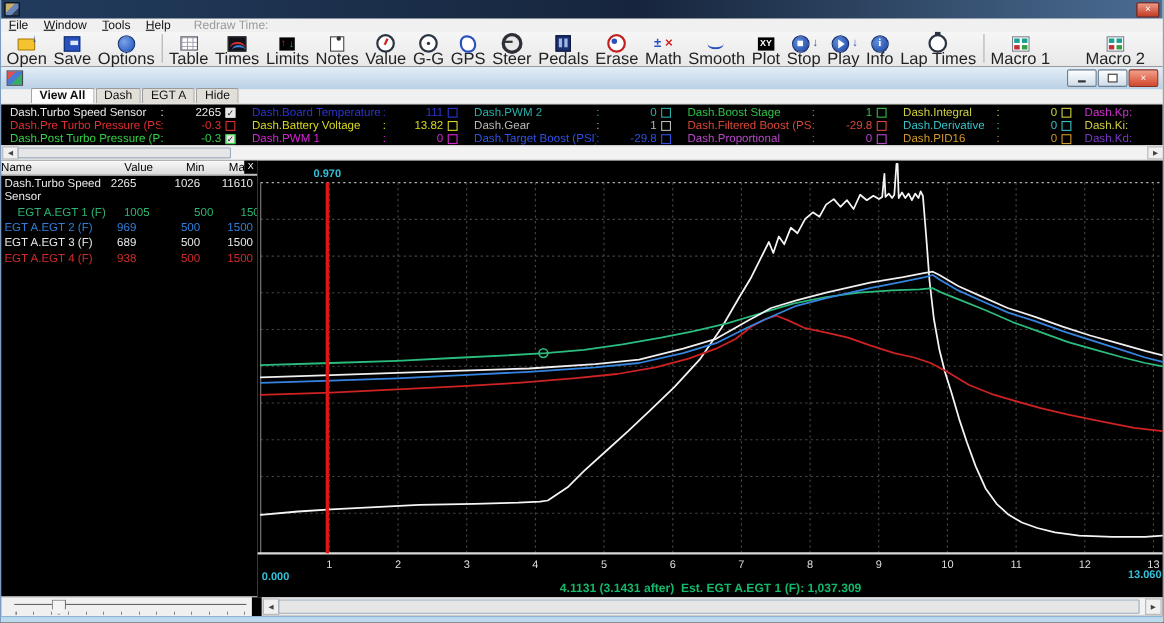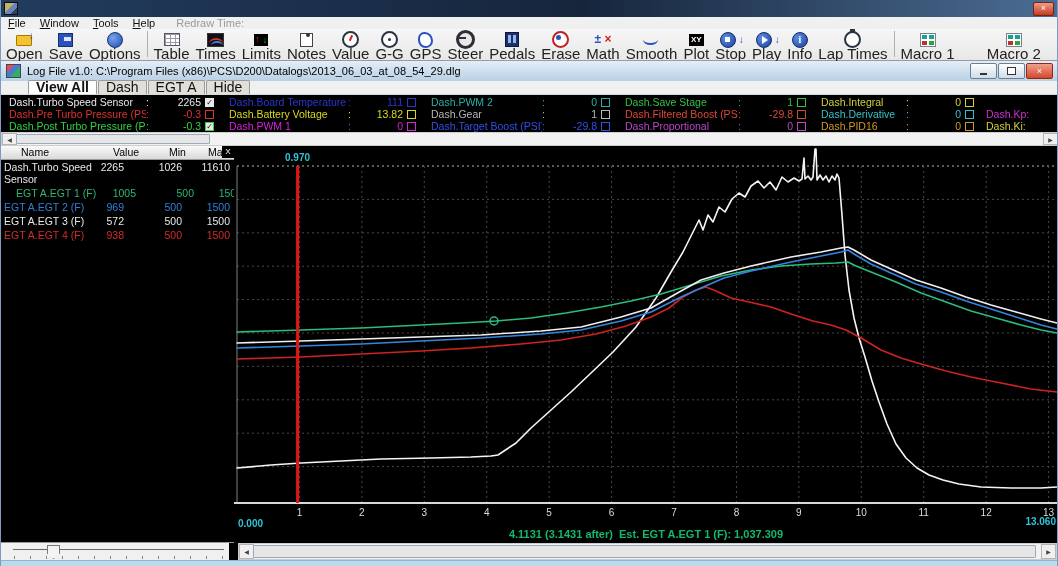--- a/index.html
+++ b/index.html
@@ -75,21 +75,21 @@
     background:linear-gradient(135deg,#e05050 0 30%,#4a7ad0 30% 60%,#30b060 60%);}
   .cw-btns{position:absolute;right:4px;top:2px;display:flex;gap:1px;}
   .cw-btn{width:25px;height:14px;border:1px solid #6b7f93;border-radius:2px;background:linear-gradient(#fdfeff,#cfdce9);
     display:flex;align-items:center;justify-content:center;cursor:pointer;font-size:9px;color:#333;}
   .glyph-min{width:7px;height:0;border-bottom:2px solid #333;margin-top:6px;}
   .glyph-restore{width:7px;height:6px;border:1px solid #333;background:#fff;}
   .cw-close{background:linear-gradient(#f2a08c,#d3472c);border-color:#8c2918;color:#fff;}
   
   .tabbar{position:absolute;left:0;top:81px;width:100%;height:14px;background:#f0f0f0;border-bottom:1px solid #d8d8d8;
     display:flex;align-items:flex-end;padding-left:27px;box-sizing:border-box;}
-  .tab{font-size:14px;color:#111;padding:0 7px 1px;border:1px solid #9a9a9a;border-bottom:none;
+  .tab{font-size:11px;color:#111;padding:0 7px 1px;border:1px solid #9a9a9a;border-bottom:none;
     border-radius:2px 2px 0 0;background:#e2dfd8;margin-right:1px;cursor:pointer;line-height:12px;}
   .tab.active{background:#fdfdfd;font-weight:bold;}
   
   .params{position:absolute;left:0;top:95px;width:100%;height:37px;background:#000;overflow:hidden;}
   .param-col{position:absolute;top:1px;bottom:0;}
   .param-cell{height:12px;display:grid;grid-template-columns:1fr 7px 52px 14px;align-items:center;font-size:10.5px;line-height:12px;}
   .param-cell.no-val{grid-template-columns:auto 7px 1fr;}
   .p-name{white-space:nowrap;overflow:hidden;}
   .p-val{text-align:right;padding-right:4px;white-space:nowrap;}
   .pbox{width:9px;height:9px;border:1px solid;box-sizing:border-box;font-size:8px;line-height:7px;text-align:center;background:#000;cursor:pointer;}
@@ -279,21 +279,20 @@
       <div class="tb-btn">
         <div class="ic-row">
           <span class="ic ic-macro"></span>
         </div>
         <div class="tb-label">Macro 2</div>
       </div>
     </div>
 
   <div class="child-titlebar">
     <span class="child-icon"></span>
-    <span class="child-title">Log File v1.0: C:\Program Files (x86)\PCS\D200\Datalogs\2013_06_03_at_08_54_29.dlg</span>
     <span class="cw-btns">
       <span class="cw-btn">
           <span class="glyph-min"></span>
         </span>
       <span class="cw-btn">
           <span class="glyph-restore"></span>
         </span>
       <span class="cw-btn cw-close">×</span>
     </span>
   </div>
@@ -361,21 +360,21 @@
         </div>
         <div class="param-cell" style="color: rgb(48, 80, 232);">
           <span class="p-name">Dash.Target Boost (PSI)</span>
           <span class="p-colon">:</span>
           <span class="p-val">-29.8</span>
           <span class="pbox" style="border-color: rgb(48, 80, 232);"></span>
         </div>
       </div>
       <div class="param-col" style="left: 624px; width: 186px;">
         <div class="param-cell" style="color: rgb(48, 192, 72);">
-          <span class="p-name">Dash.Save Stage</span>
+          <span class="p-name">Dash.Boost Stage</span>
           <span class="p-colon">:</span>
           <span class="p-val">1</span>
           <span class="pbox" style="border-color: rgb(48, 192, 72);"></span>
         </div>
         <div class="param-cell" style="color: rgb(216, 72, 56);">
           <span class="p-name">Dash.Filtered Boost (PSI)</span>
           <span class="p-colon">:</span>
           <span class="p-val">-29.8</span>
           <span class="pbox" style="border-color: rgb(216, 72, 56);"></span>
         </div>
@@ -400,21 +399,21 @@
           <span class="pbox" style="border-color: rgb(56, 192, 200);"></span>
         </div>
         <div class="param-cell" style="color: rgb(208, 152, 40);">
           <span class="p-name">Dash.PID16</span>
           <span class="p-colon">:</span>
           <span class="p-val">0</span>
           <span class="pbox" style="border-color: rgb(208, 152, 40);"></span>
         </div>
       </div>
       <div class="param-col" style="left: 985px; width: 70px;">
-        <div class="param-cell no-val" style="color: rgb(208, 48, 208); margin-top: 12px;">
+        <div class="param-cell no-val" style="color: rgb(208, 48, 208);">
           <span class="p-name">Dash.Kp</span>
           <span class="p-colon">:</span>
         </div>
         <div class="param-cell no-val" style="color: rgb(208, 208, 64);">
           <span class="p-name">Dash.Ki</span>
           <span class="p-colon">:</span>
         </div>
         <div class="param-cell no-val" style="color: rgb(120, 56, 200);">
           <span class="p-name">Dash.Kd</span>
           <span class="p-colon">:</span>
@@ -423,21 +422,21 @@
     </div>
 
   <div class="sb sb-top">
     <span class="sb-btn sb-left">◀</span>
     <span class="sb-thumb"></span>
     <span class="sb-btn sb-right">▶</span>
   </div>
 
   <div class="left-panel">
     <div class="lp-header" id="lp-header">
-        <span class="lp-h" style="left: 20px;">Name</span>
+        <span class="lp-h" style="left: 0;">Name</span>
         <span class="lp-h" style="left: 112px;">Value</span>
         <span class="lp-h" style="left: 168px;">Min</span>
         <span class="lp-h" style="left: 207px;">Max</span>
         <span class="lp-close">X</span>
       </div>
     <div id="lp-rows">
         <div class="lp-row" style="color: rgb(232, 232, 232);">
           <span class="lp-name">Dash.Turbo Speed Sensor</span>
           <span class="lp-val">2265</span>
           <span class="lp-min">1026</span>
@@ -450,21 +449,21 @@
           <span class="lp-max">1500</span>
         </div>
         <div class="lp-row" style="color: rgb(47, 127, 217);">
           <span class="lp-name">EGT A.EGT 2 (F)</span>
           <span class="lp-val">969</span>
           <span class="lp-min">500</span>
           <span class="lp-max">1500</span>
         </div>
         <div class="lp-row" style="color: rgb(232, 232, 232);">
           <span class="lp-name">EGT A.EGT 3 (F)</span>
-          <span class="lp-val">572</span>
+          <span class="lp-val">689</span>
           <span class="lp-min">500</span>
           <span class="lp-max">1500</span>
         </div>
         <div class="lp-row" style="color: rgb(210, 43, 43);">
           <span class="lp-name">EGT A.EGT 4 (F)</span>
           <span class="lp-val">938</span>
           <span class="lp-min">500</span>
           <span class="lp-max">1500</span>
         </div>
       </div>

